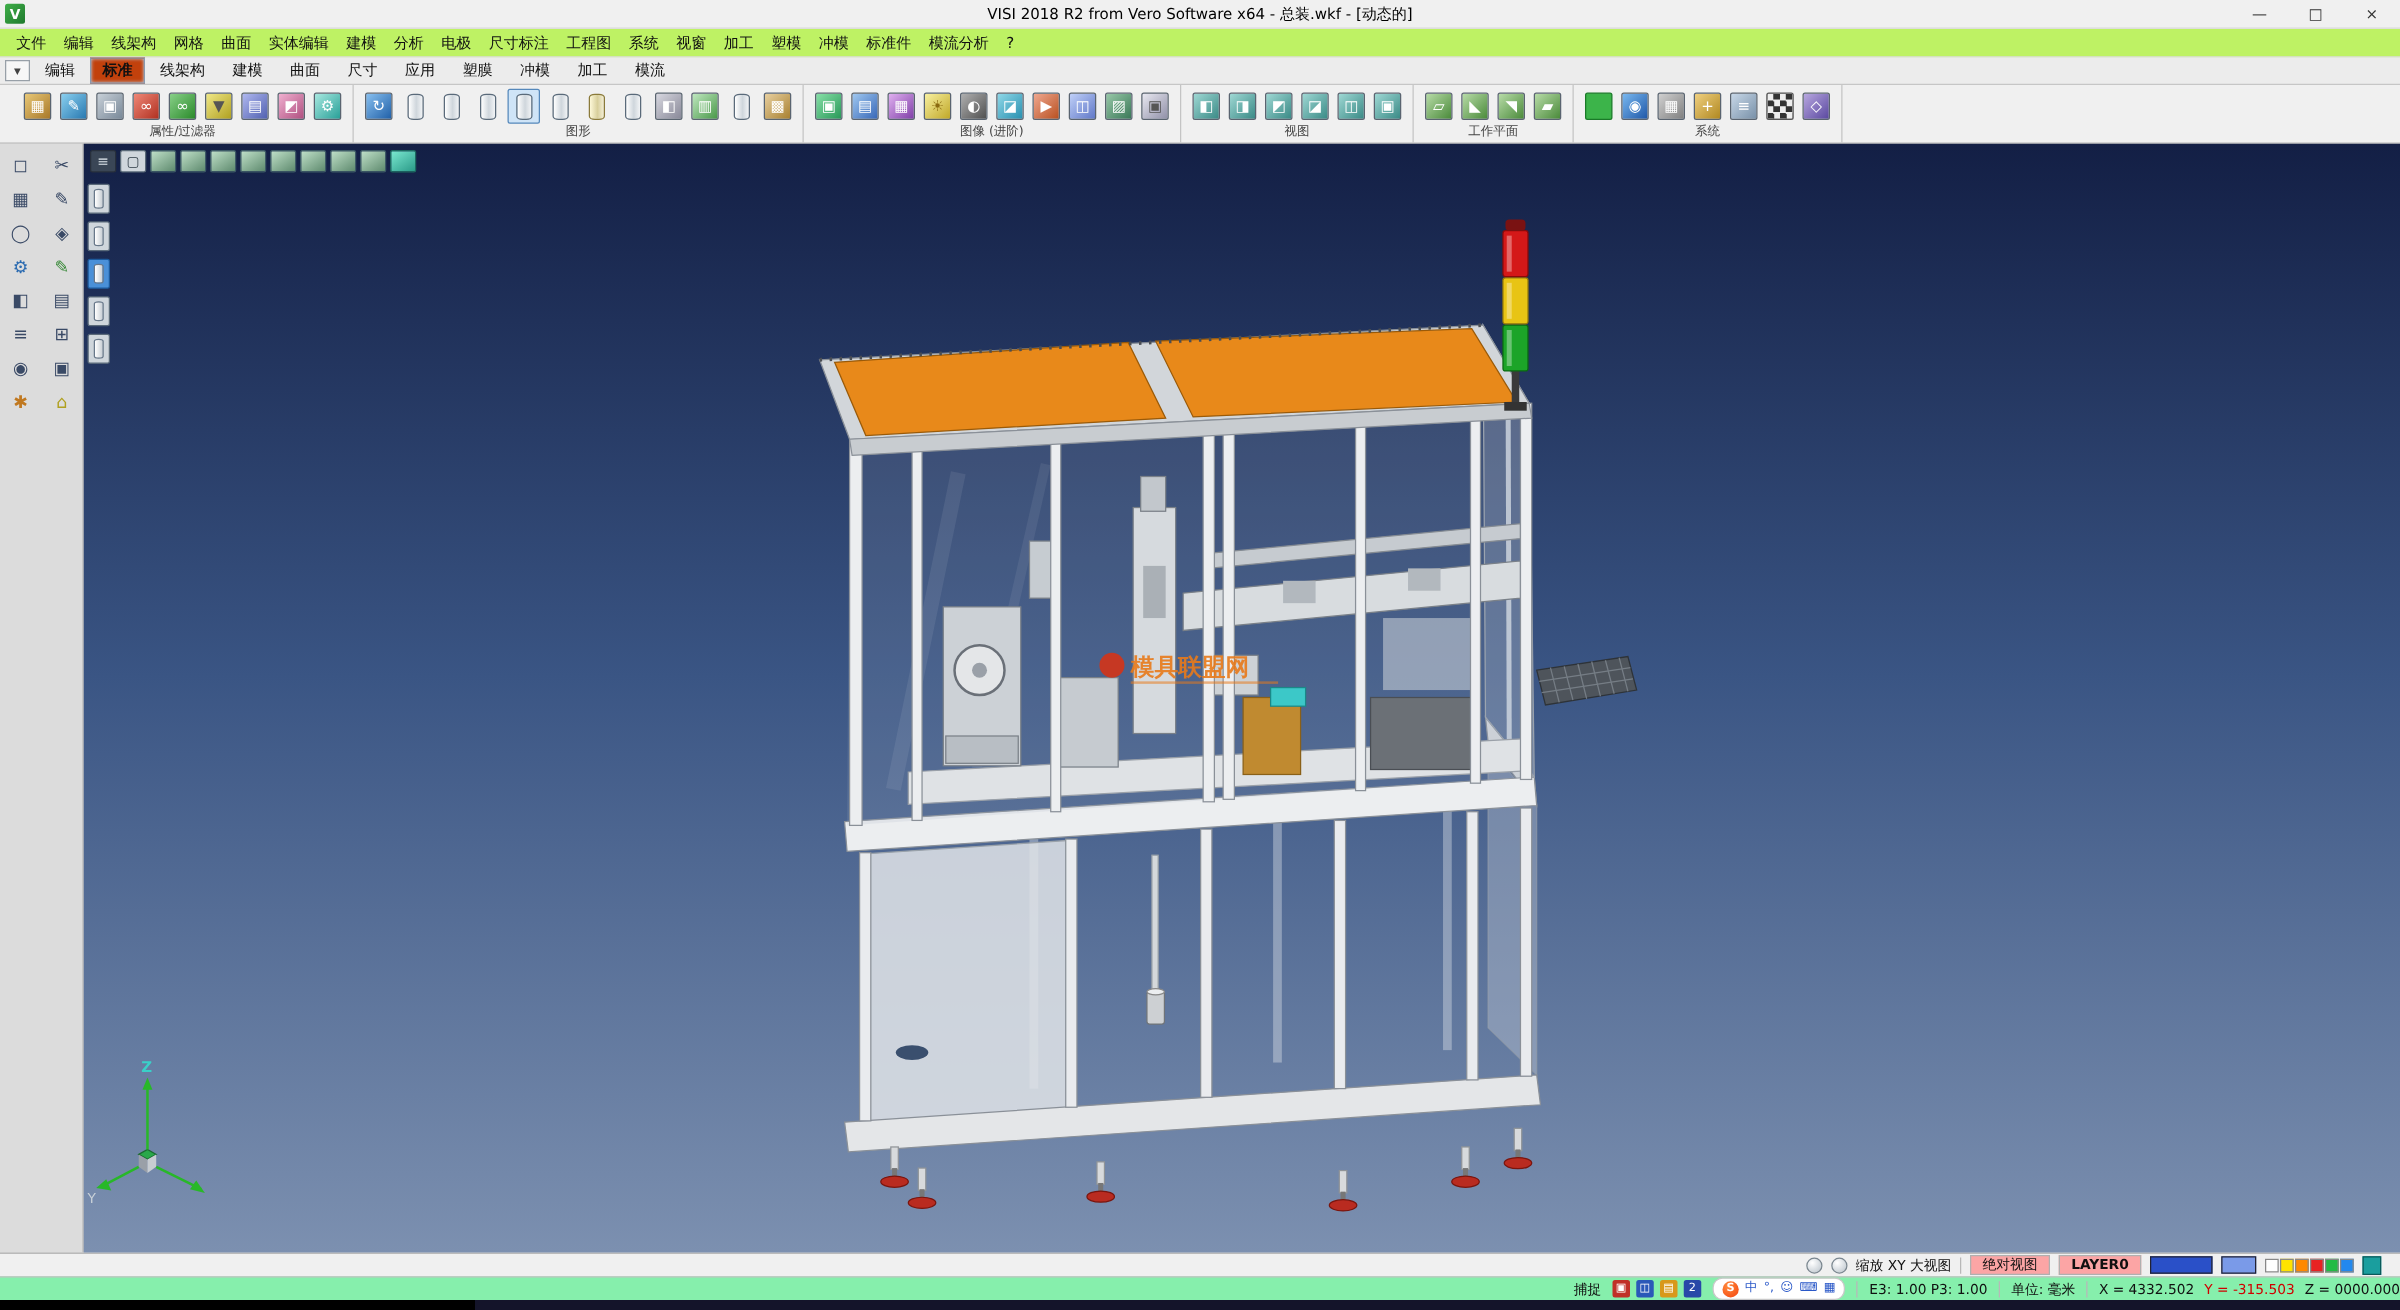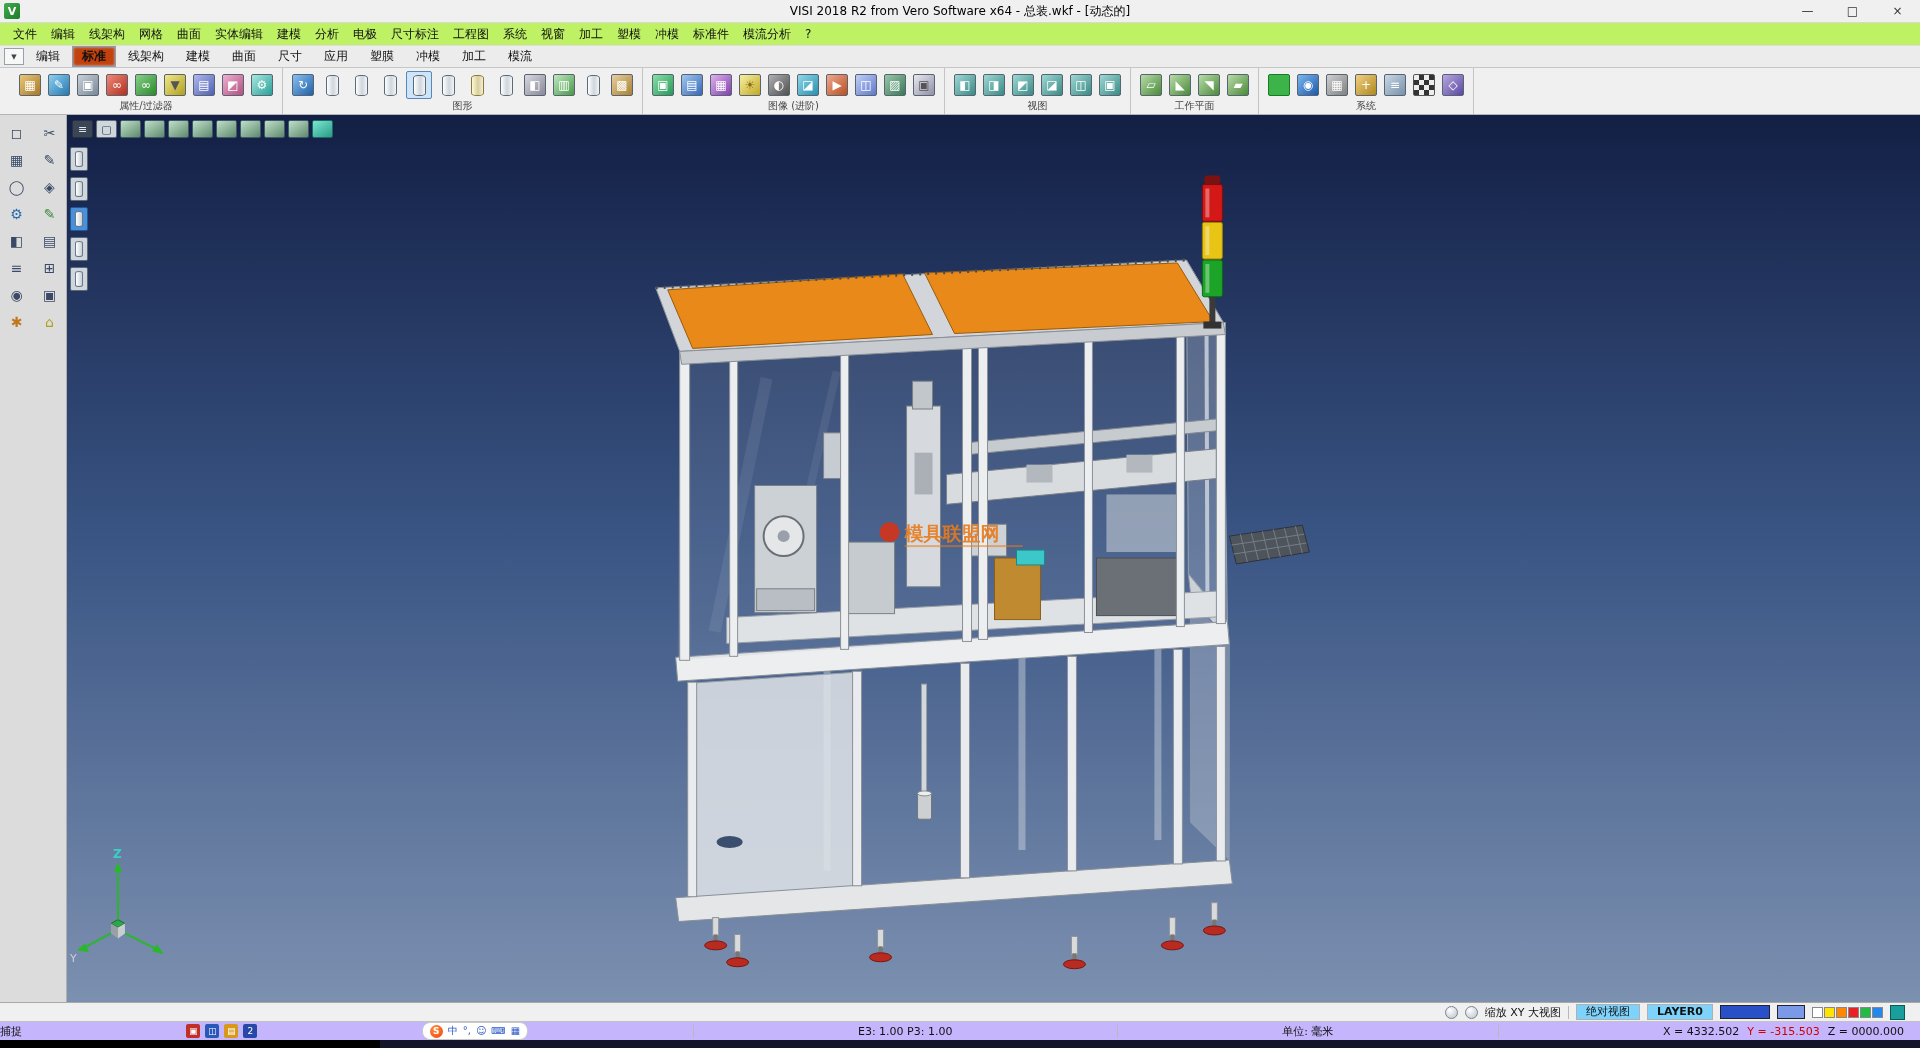--- a/index.html
+++ b/index.html
@@ -48,29 +48,29 @@
   .stoggle{width:16px;height:22px;background:#cfd6dc;border:1px solid #5a6a7a;border-radius:2px;position:relative}
   .stoggle::after{content:"";position:absolute;inset:3px 4px;background:linear-gradient(90deg,#ffffff,#c8cfd5);
                   border:1px solid #68788a;border-radius:4px/2px}
   .stoggle[data-active="true"]{background:#4a90d8;border-color:#1c5a9c}
   .machine-svg{position:absolute;inset:0;width:100%;height:100%}
 
   
   .statusbar-upper{height:18px;background:#f0f0f0;border-top:1px solid #a8a8a8;display:flex;align-items:center;
                    justify-content:flex-end;gap:7px;padding-right:15px;font-size:11px;flex:0 0 auto}
   .mini-circle{width:11px;height:11px;border-radius:50%;background:radial-gradient(circle at 35% 30%,#ffffff,#b9c2ca);border:1px solid #7a868f}
-  .status-box{border:1px solid #b0b0b0;background:#7dd3fc;padding:0 9px;height:14px;line-height:13px;white-space:nowrap}
+  .status-box{border:1px solid #b0b0b0;background:#fca5a5;padding:0 9px;height:14px;line-height:13px;white-space:nowrap}
   .layer-box{font-weight:bold}
   .bar{height:12px;border:1px solid #223}
   .pal-row{display:flex;gap:1px}
   .pal{width:9px;height:9px;border:1px solid #888;display:inline-block}
   .teal-sq{width:13px;height:13px;border:1px solid #0a5a5a}
 
-  .statusbar-lower{height:18px;background:#c4b5fd;border-top:1px solid #c2c2c2;display:flex;align-items:center;
-                   justify-content:space-between;gap:9px;padding-right:16px;font-size:11px;flex:0 0 auto}
+  .statusbar-lower{height:18px;background:#86efac;border-top:1px solid #c2c2c2;display:flex;align-items:center;
+                   justify-content:flex-end;gap:9px;padding-right:0;font-size:11px;flex:0 0 auto}
   .sicon{width:14px;height:14px;border-radius:2px;display:flex;align-items:center;justify-content:center;font-size:9px;color:#fff}
   .ime-bar{background:#fff;border:1px solid #c8c8c8;border-radius:8px;display:flex;align-items:center;gap:5px;padding:0 7px;height:16px}
   .ime-logo{width:13px;height:13px;border-radius:50%;background:radial-gradient(circle at 35% 30%,#ff8a3c,#f4430e);
             color:#fff;font-weight:bold;font-size:9px;display:flex;align-items:center;justify-content:center}
   .ime-item{font-size:10px;color:#2a58c8;line-height:1}
   .coords{display:flex;gap:8px;white-space:nowrap}
   .coord-y{color:var(--coord_y_red,#d00000)}
   .seg-sep{width:1px;height:13px;background:#b8b8b8}
 
   .bottom-strip{height:8px;background:#14142a;position:relative;flex:0 0 auto}

